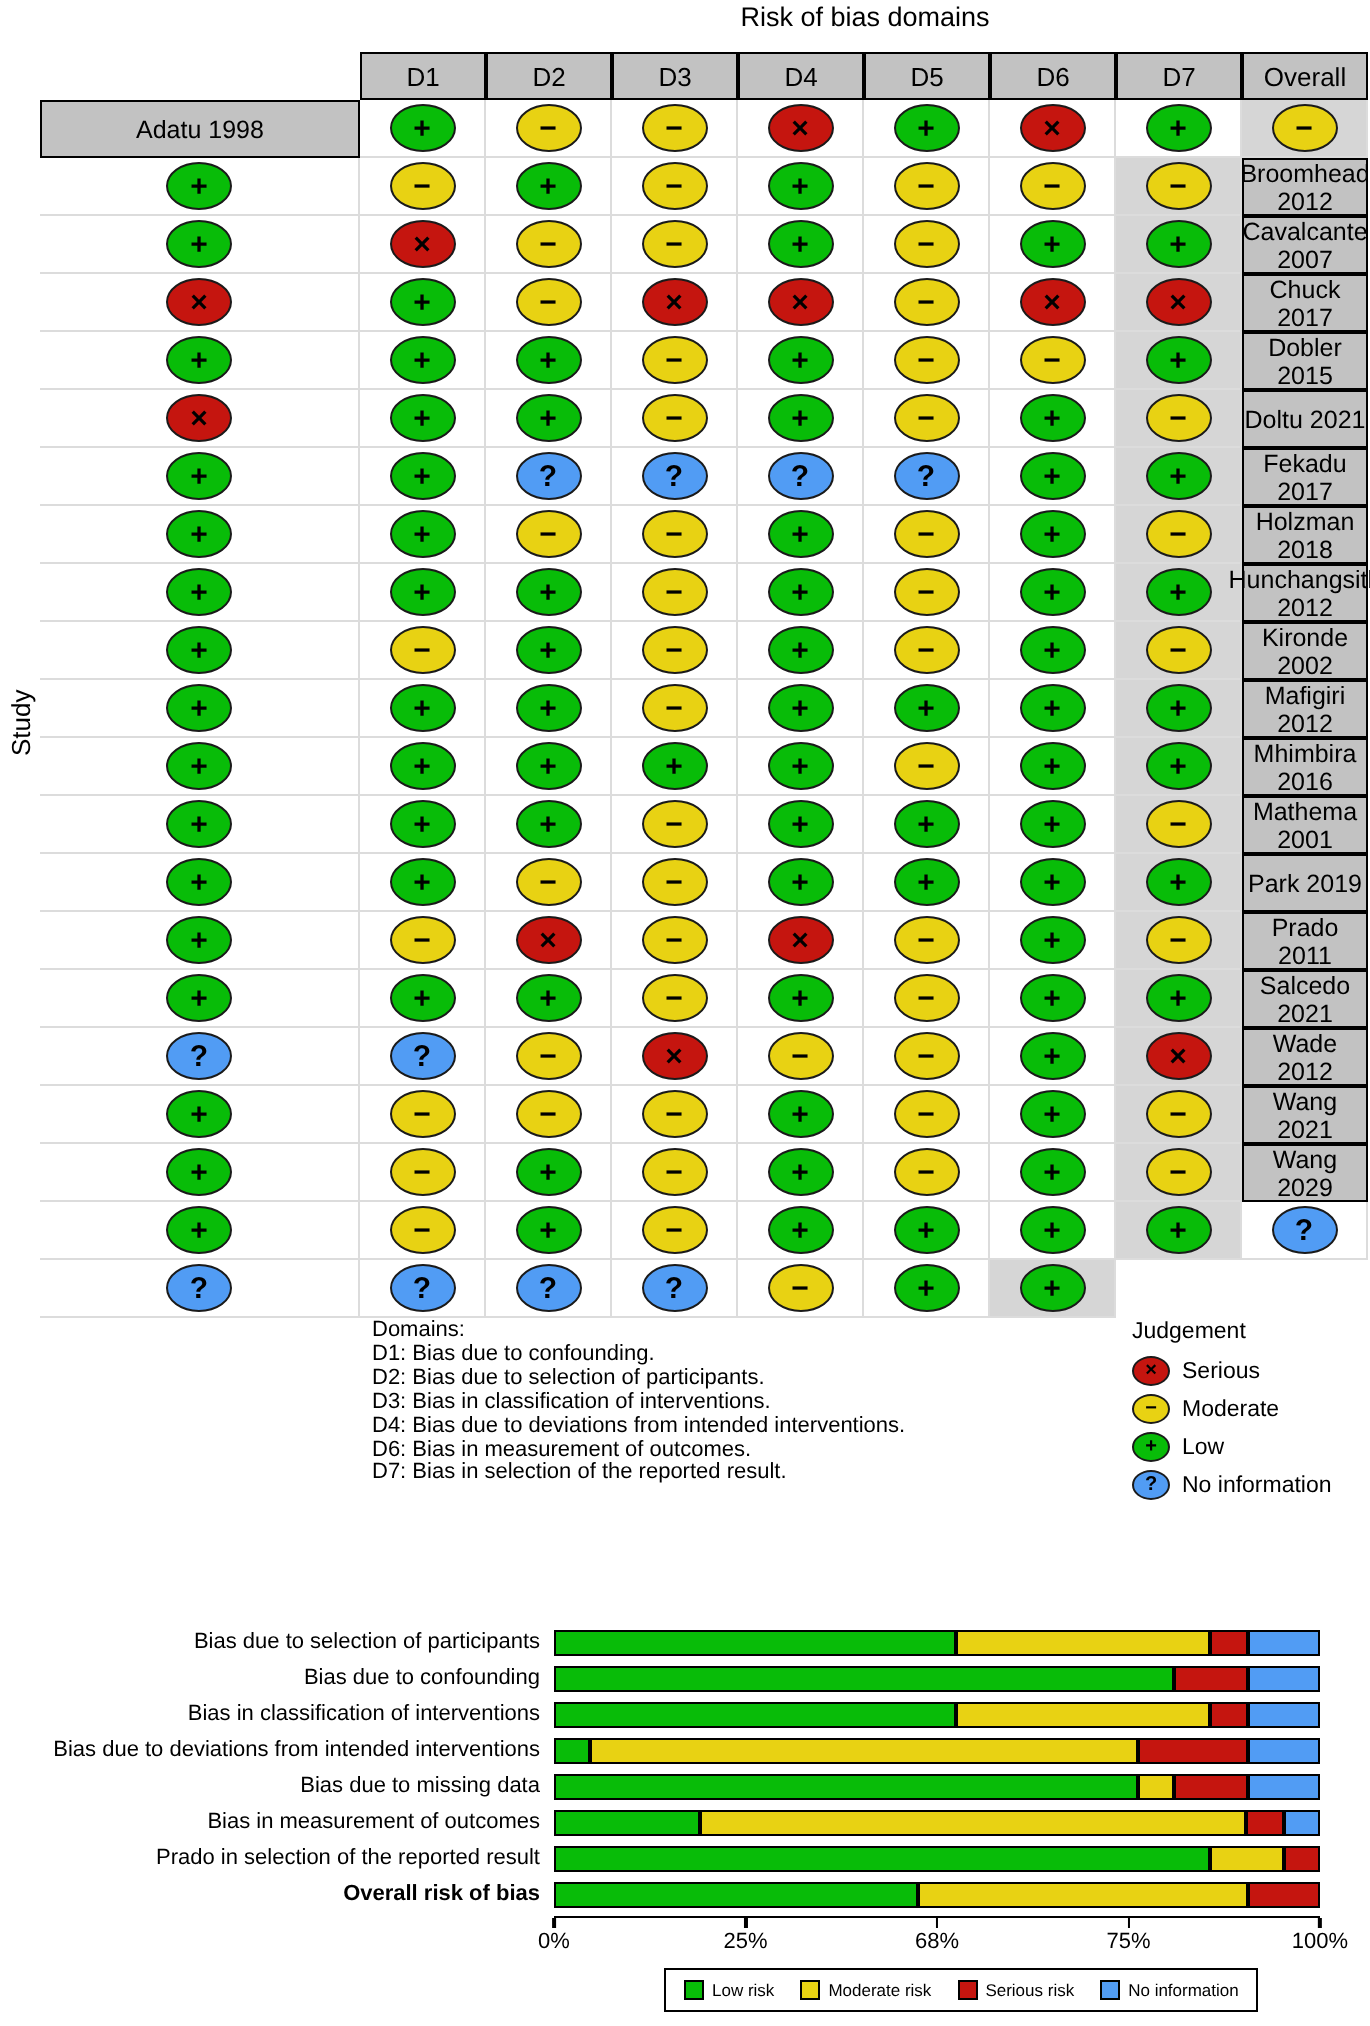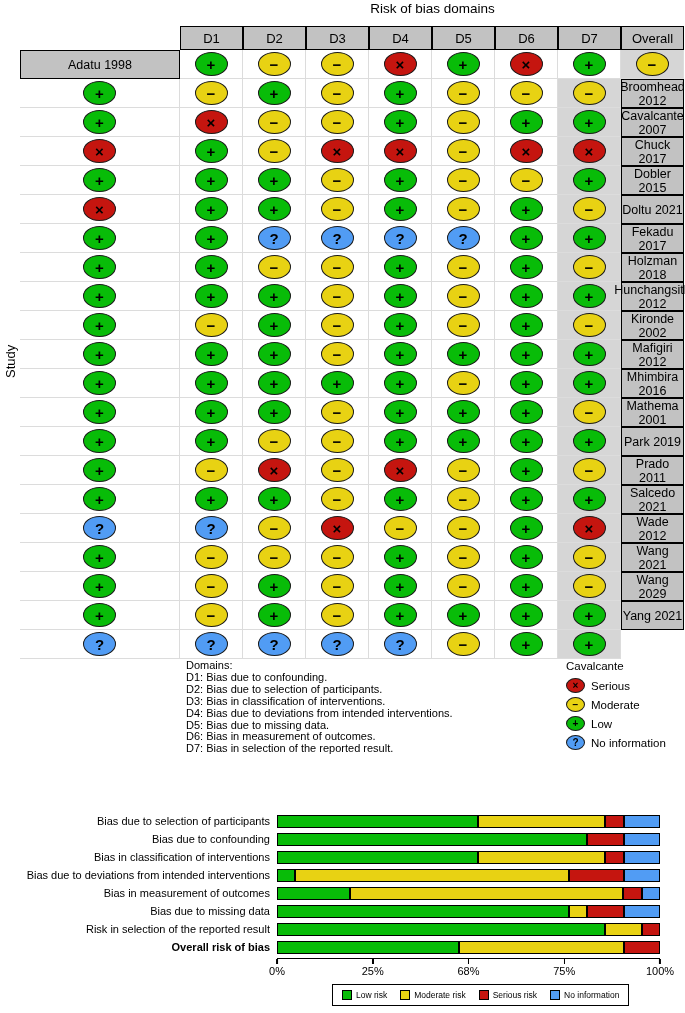--- a/index.html
+++ b/index.html
@@ -601,21 +601,20 @@
       </div>
       <div class="tl-cell">
         <span class="circle" style="background: rgb(8, 188, 8);">+</span>
       </div>
       <div class="tl-cell">
         <span class="circle" style="background: rgb(8, 188, 8);">+</span>
       </div>
       <div class="tl-cell tl-overall">
         <span class="circle" style="background: rgb(8, 188, 8);">+</span>
       </div>
-      <div class="tl-rowlabel">Yang 2021</div>
       <div class="tl-cell">
         <span class="circle" style="background: rgb(81, 156, 244);">?</span>
       </div>
       <div class="tl-cell">
         <span class="circle" style="background: rgb(81, 156, 244);">?</span>
       </div>
       <div class="tl-cell">
         <span class="circle" style="background: rgb(81, 156, 244);">?</span>
       </div>
       <div class="tl-cell">
@@ -634,26 +633,25 @@
         <span class="circle" style="background: rgb(8, 188, 8);">+</span>
       </div>
     </div>
 
   <div class="domains-legend" id="domains-legend">
     <div>Domains:</div>
   <div>D1: Bias due to confounding.</div>
       <div>D2: Bias due to selection of participants.</div>
       <div>D3: Bias in classification of interventions.</div>
       <div>D4: Bias due to deviations from intended interventions.</div>
-      <div>D5: Bias due to missing data.</div>
       <div>D6: Bias in measurement of outcomes.</div>
       <div>D7: Bias in selection of the reported result.</div>
     </div>
   <div class="judgement-legend" id="judgement-legend">
-    <div class="jl-heading">Cavalcante</div>
+    <div class="jl-heading">Judgement</div>
   <div class="judgement-item">
         <span class="circle circle-sm" style="background: rgb(197, 21, 15);">×</span>
         <span>Serious</span>
       </div>
       <div class="judgement-item">
         <span class="circle circle-sm" style="background: rgb(232, 210, 19);">−</span>
         <span>Moderate</span>
       </div>
       <div class="judgement-item">
         <span class="circle circle-sm" style="background: rgb(8, 188, 8);">+</span>
@@ -695,39 +693,39 @@
       <div class="bar-row">
         <div class="bar-label">Bias due to deviations from intended interventions</div>
         <div class="bar-track">
           <span class="bar-seg" style="width: 4.8%; background: rgb(8, 188, 8);"></span>
           <span class="bar-seg" style="width: 71.4%; background: rgb(232, 210, 19);"></span>
           <span class="bar-seg" style="width: 14.3%; background: rgb(197, 21, 15);"></span>
           <span class="bar-seg" style="width: 9.5%; background: rgb(81, 156, 244);"></span>
         </div>
       </div>
       <div class="bar-row">
+        <div class="bar-label">Bias due to missing data</div>
+        <div class="bar-track">
+          <span class="bar-seg" style="width: 76.2%; background: rgb(8, 188, 8);"></span>
+          <span class="bar-seg" style="width: 4.8%; background: rgb(232, 210, 19);"></span>
+          <span class="bar-seg" style="width: 9.5%; background: rgb(197, 21, 15);"></span>
+          <span class="bar-seg" style="width: 9.5%; background: rgb(81, 156, 244);"></span>
+        </div>
+      </div>
+      <div class="bar-row">
         <div class="bar-label">Bias in measurement of outcomes</div>
         <div class="bar-track">
           <span class="bar-seg" style="width: 19%; background: rgb(8, 188, 8);"></span>
           <span class="bar-seg" style="width: 71.4%; background: rgb(232, 210, 19);"></span>
           <span class="bar-seg" style="width: 4.8%; background: rgb(197, 21, 15);"></span>
           <span class="bar-seg" style="width: 4.8%; background: rgb(81, 156, 244);"></span>
         </div>
       </div>
       <div class="bar-row">
-        <div class="bar-label">Bias due to missing data</div>
-        <div class="bar-track">
-          <span class="bar-seg" style="width: 76.2%; background: rgb(8, 188, 8);"></span>
-          <span class="bar-seg" style="width: 4.8%; background: rgb(232, 210, 19);"></span>
-          <span class="bar-seg" style="width: 9.5%; background: rgb(197, 21, 15);"></span>
-          <span class="bar-seg" style="width: 9.5%; background: rgb(81, 156, 244);"></span>
-        </div>
-      </div>
-      <div class="bar-row">
-        <div class="bar-label">Risk in selection of the reported result</div>
+        <div class="bar-label">Prado in selection of the reported result</div>
         <div class="bar-track">
           <span class="bar-seg" style="width: 85.7%; background: rgb(8, 188, 8);"></span>
           <span class="bar-seg" style="width: 9.5%; background: rgb(232, 210, 19);"></span>
           <span class="bar-seg" style="width: 4.8%; background: rgb(197, 21, 15);"></span>
         </div>
       </div>
       <div class="bar-row">
         <div class="bar-label bold">Overall risk of bias</div>
         <div class="bar-track">
           <span class="bar-seg" style="width: 47.6%; background: rgb(8, 188, 8);"></span>

